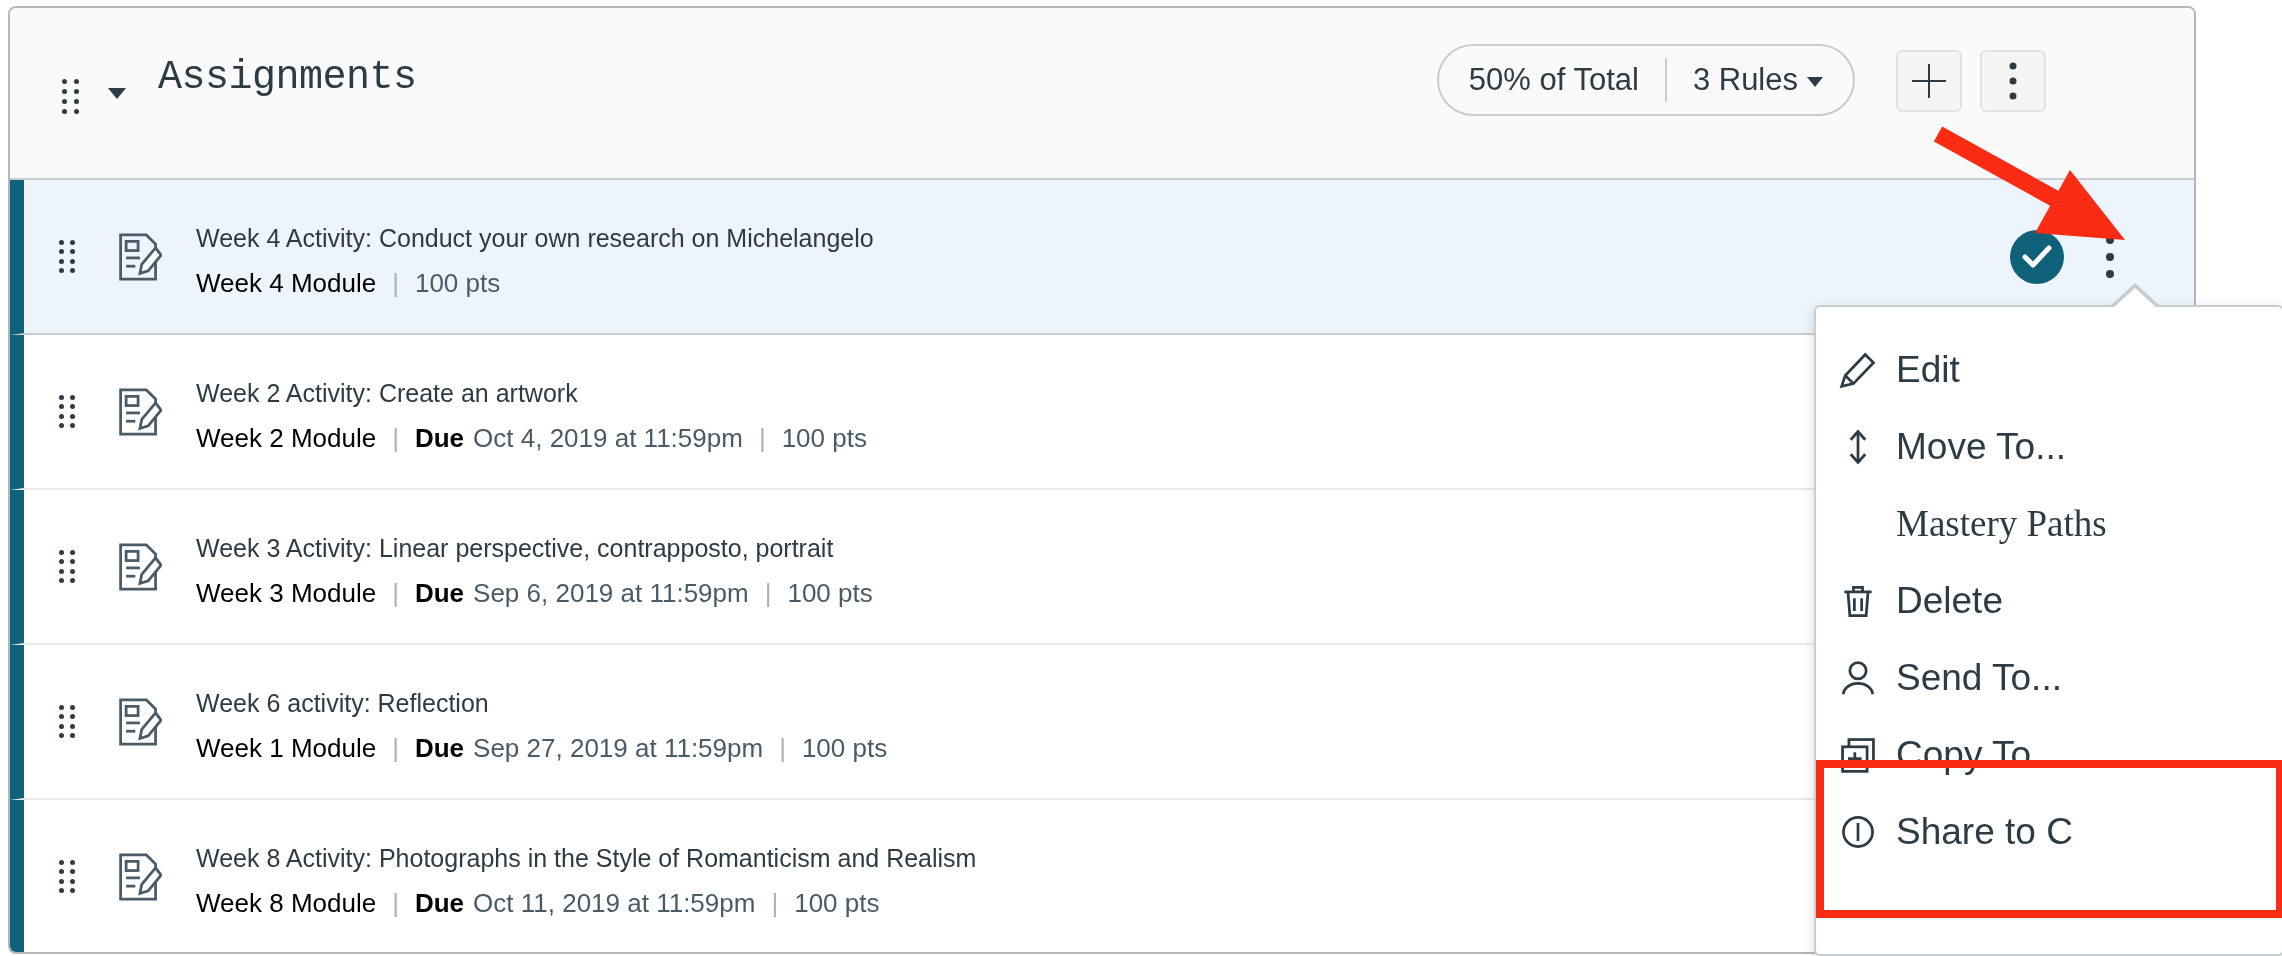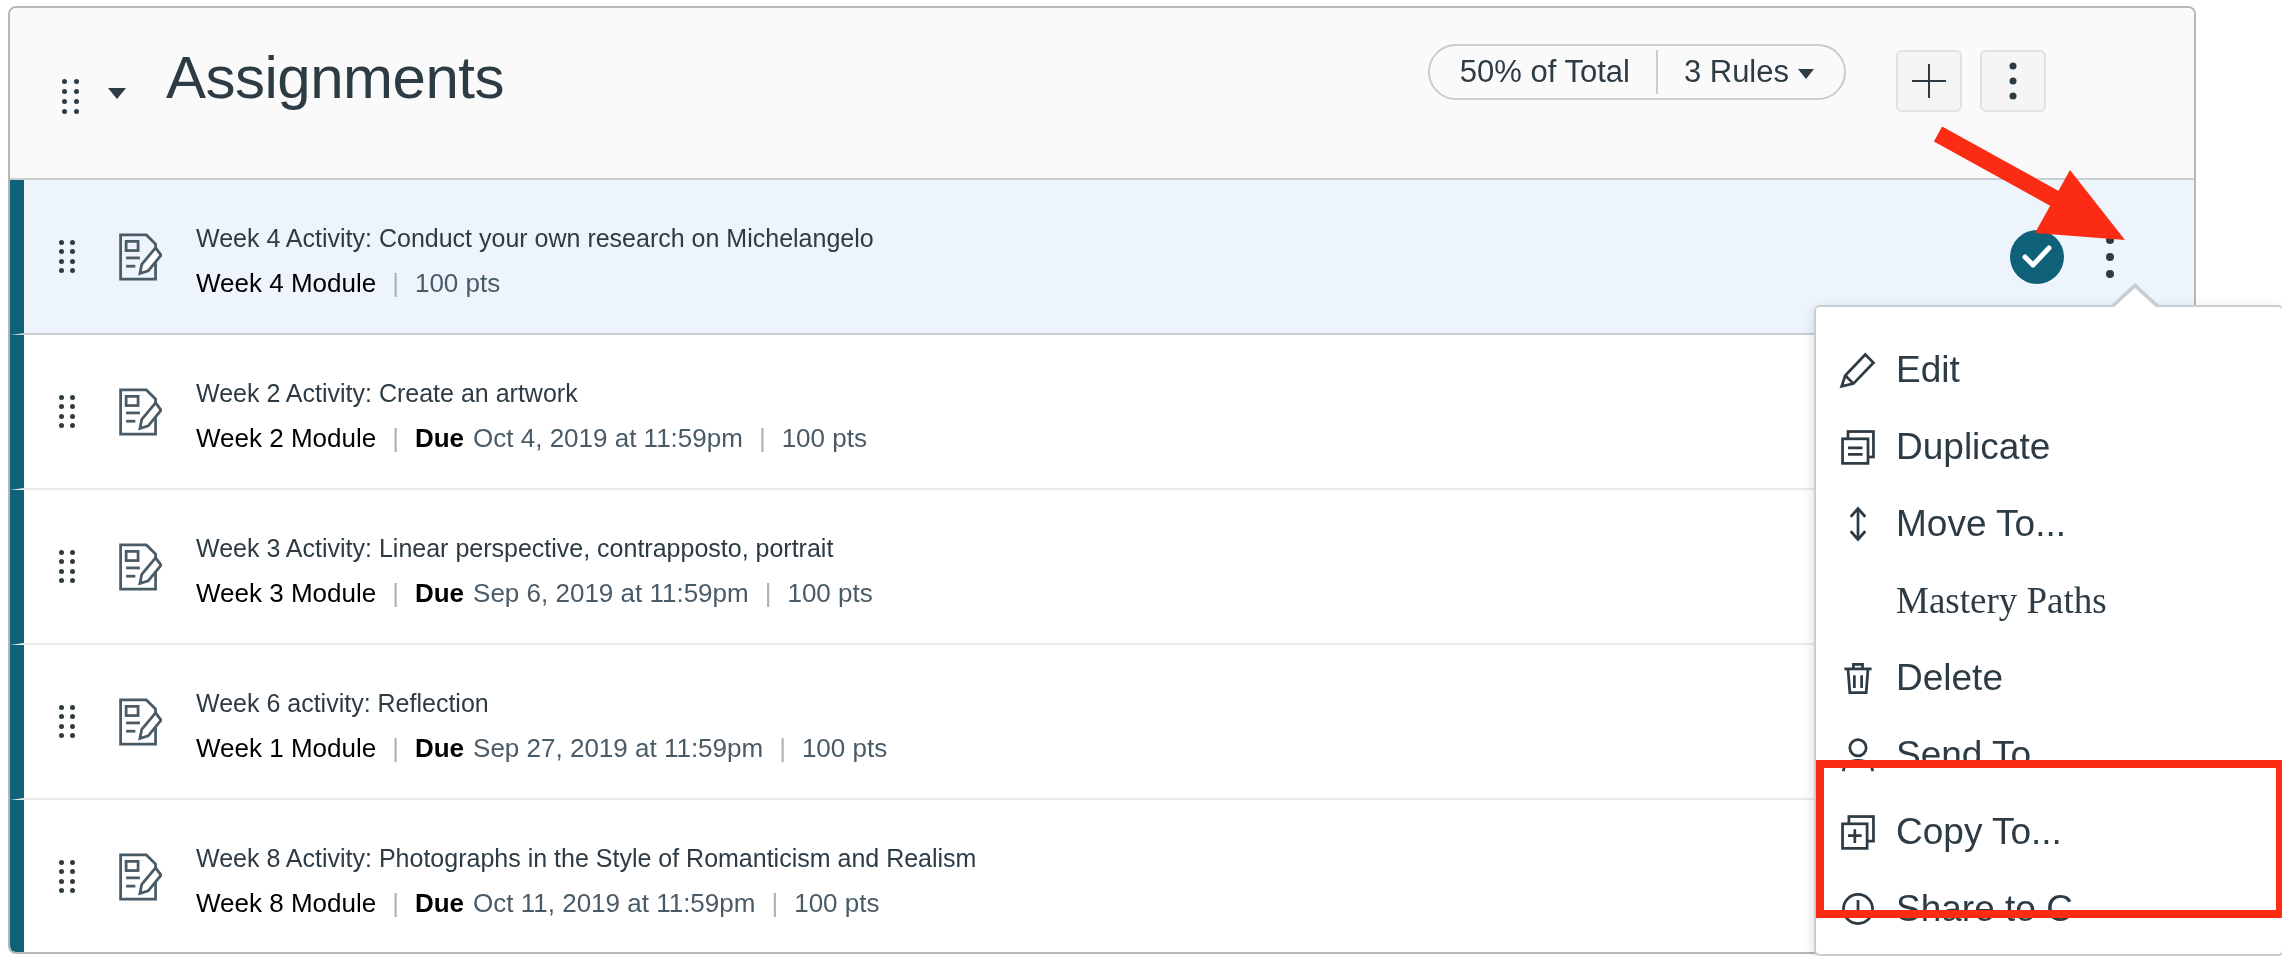--- a/index.html
+++ b/index.html
@@ -65,36 +65,36 @@
     left: 98px;
     top: 80px;
     width: 0; height: 0;
     border-left: 9px solid transparent;
     border-right: 9px solid transparent;
     border-top: 11px solid #2d3b45;
     cursor: pointer;
   }
   .group-title {
     position: absolute;
-    left: 156px;
+    left: 148px;
     top: 38px;
-    font-family: Liberation Sans, sans-serif;
-    font-size: 60px;
+    font-family: Liberation Mono, monospace;
+    font-size: 40px;
     line-height: 64px;
     color: #2d3b45;
     letter-spacing: -0.5px;
     white-space: nowrap;
   }
 
   
   .pill {
     position: absolute;
-    right: 348px;
+    right: 339px;
     top: 36px;
-    height: 56px;
+    height: 72px;
     border: 2px solid #c7cdd1;
     border-radius: 38px;
     background: #fafafa;
     display: flex;
     align-items: center;
     box-sizing: border-box;
     overflow: hidden;
   }
   .pill-seg {
     font-size: 31px;
@@ -546,28 +546,20 @@
           <span class="mi-icon">
             <svg width="40" height="40" viewBox="0 0 44 44">
               <use href="#sym-pencil"></use>
             </svg>
           </span>
           <span class="mi-label">Edit</span>
         </div>
         <div class="menu-item">
           <span class="mi-icon">
             <svg width="40" height="40" viewBox="0 0 44 44">
-              <use href="#sym-duplicate"></use>
-            </svg>
-          </span>
-          <span class="mi-label">Duplicate</span>
-        </div>
-        <div class="menu-item">
-          <span class="mi-icon">
-            <svg width="40" height="40" viewBox="0 0 44 44">
               <use href="#sym-move"></use>
             </svg>
           </span>
           <span class="mi-label">Move To...</span>
         </div>
         <div class="menu-item no-icon">
           <span class="mi-icon"></span>
           <span class="mi-label">Mastery Paths</span>
         </div>
         <div class="menu-item">

